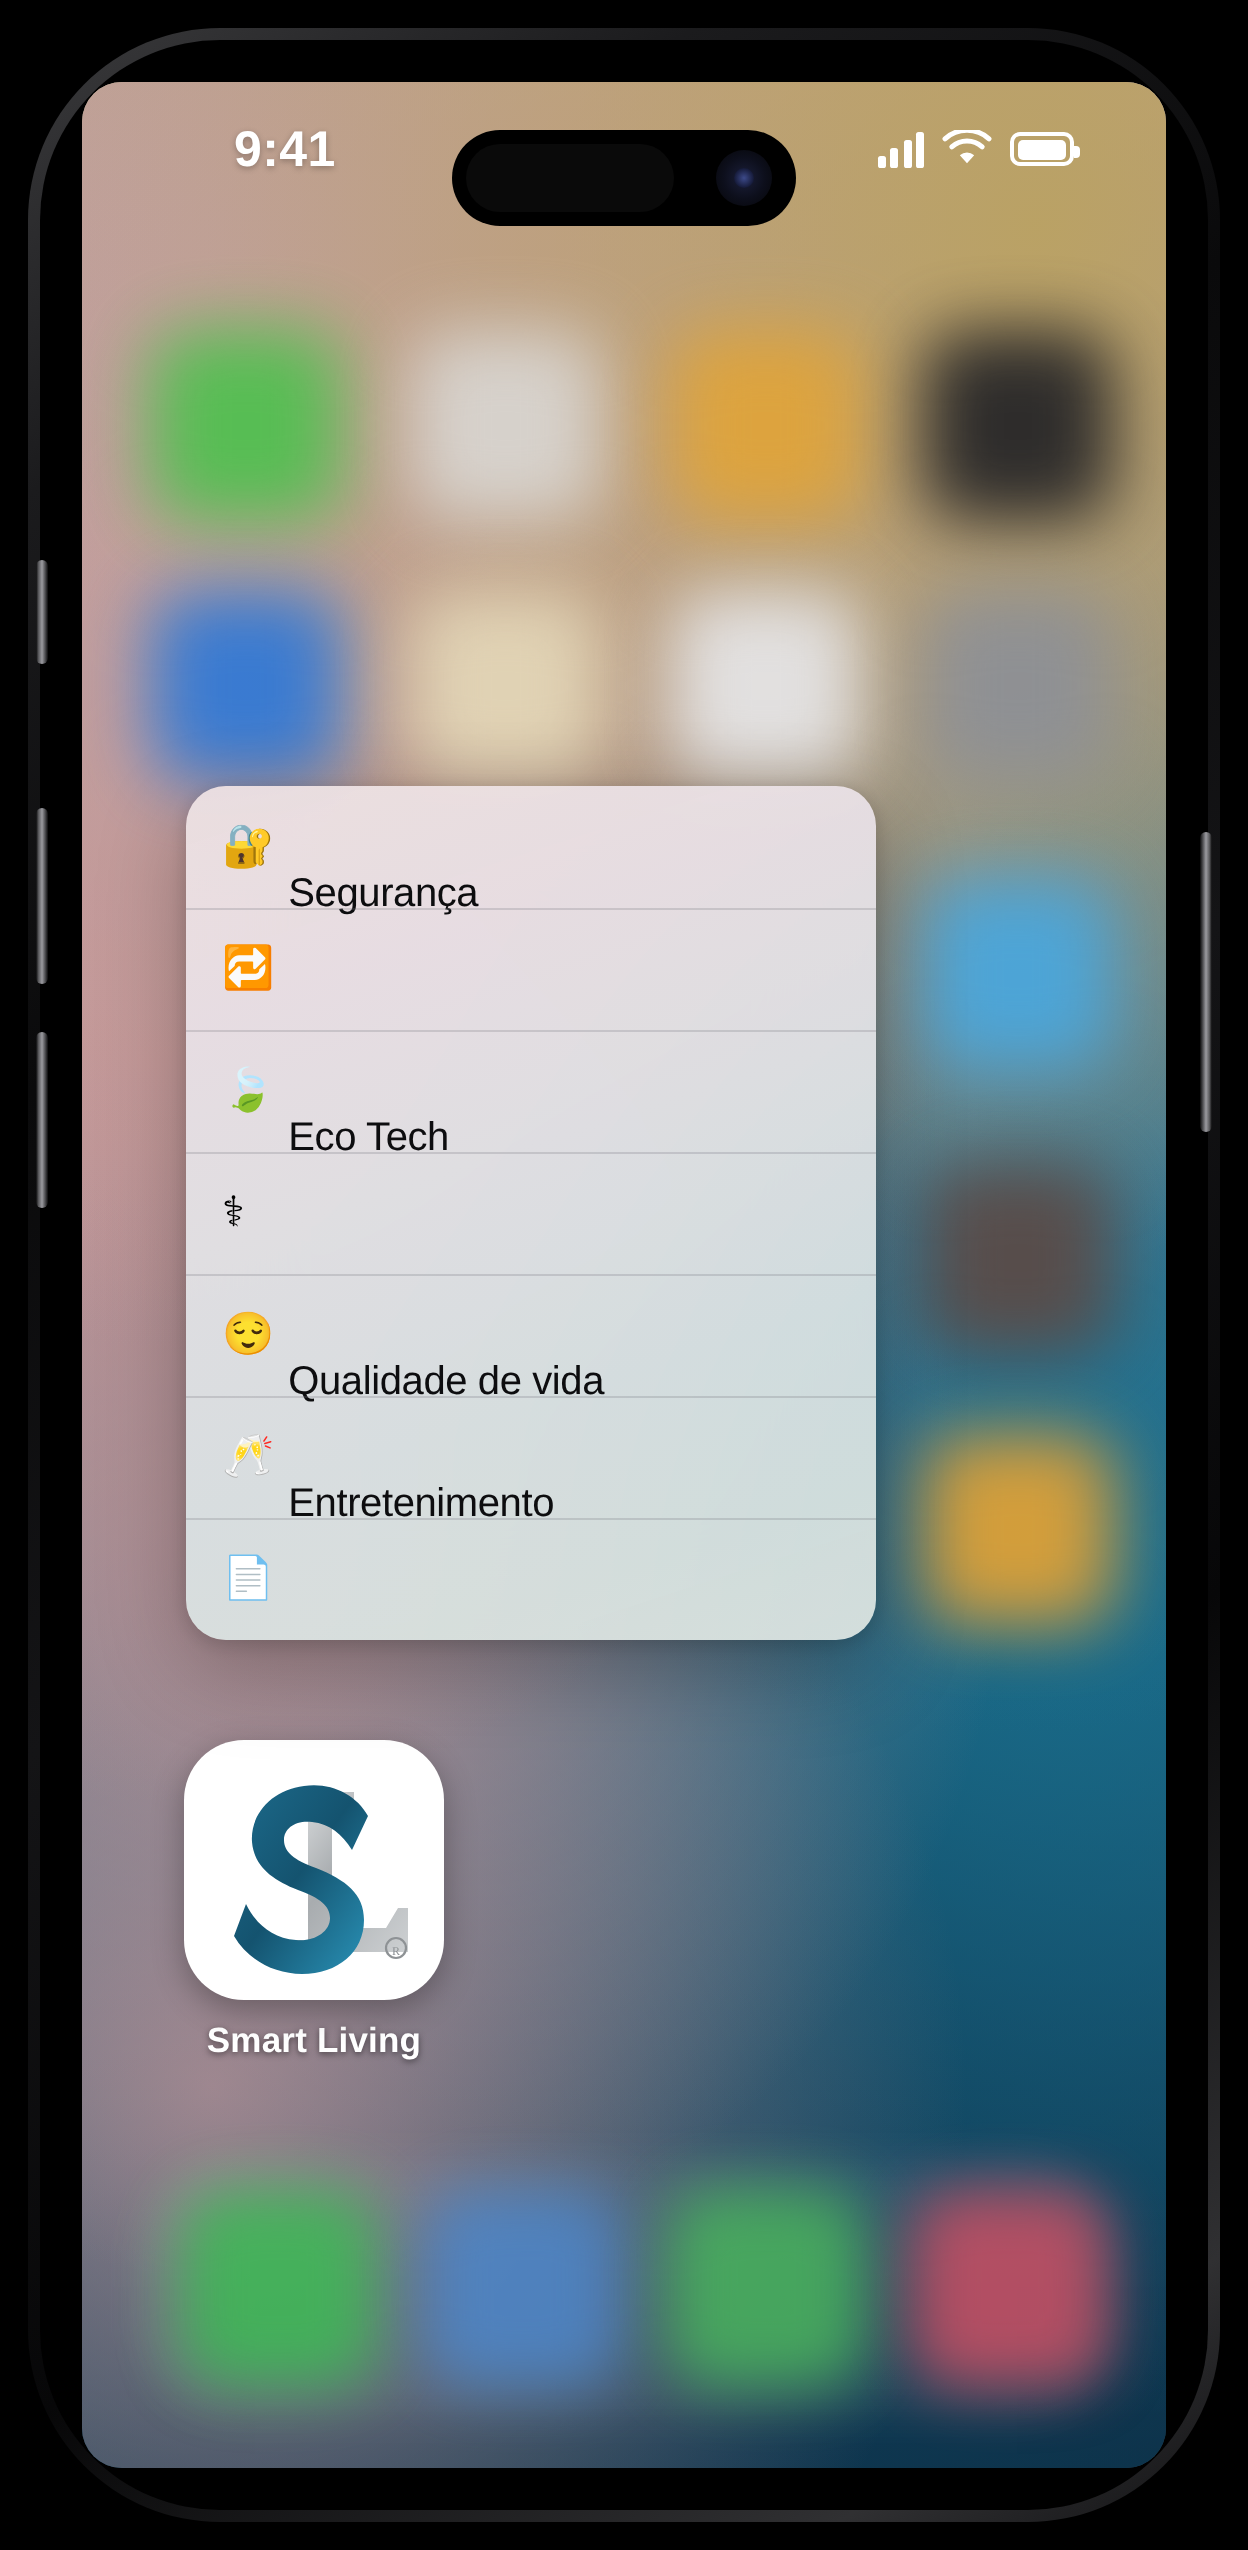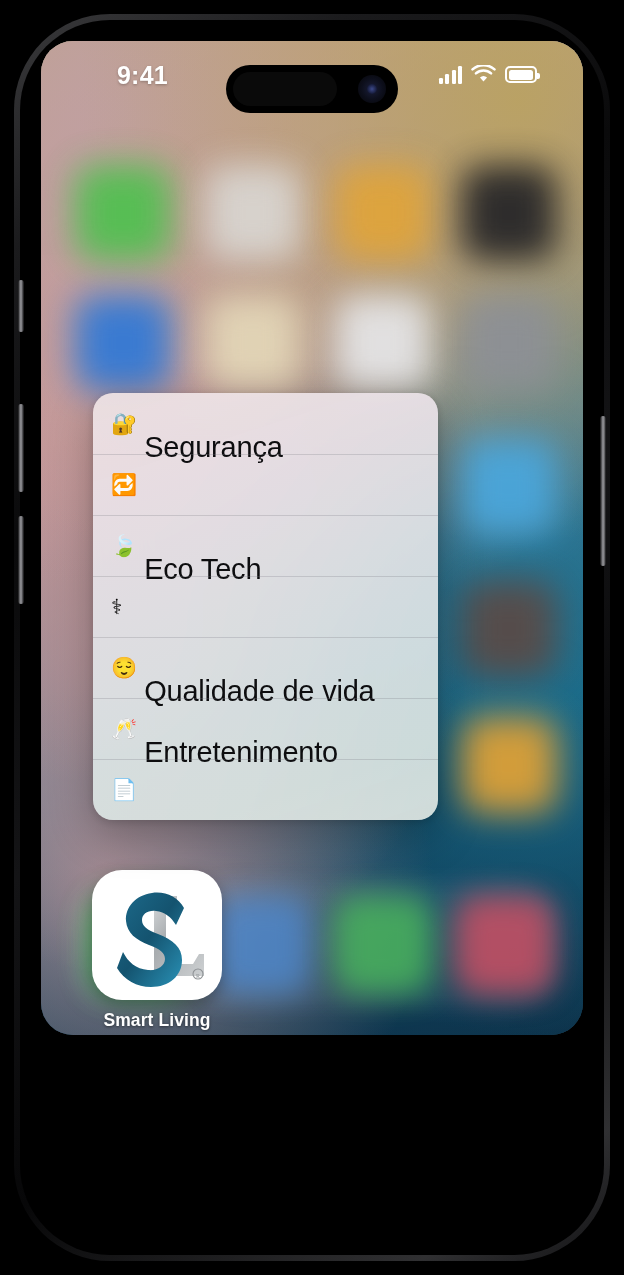--- a/index.html
+++ b/index.html
@@ -42,22 +42,22 @@
     background: linear-gradient(90deg,#0b0b0c 0%,#4a4a4d 22%,#9b9ba0 50%,#5d5d60 78%,#0b0b0c 100%); }
   #btn-action   { top: 266px;  height: 52px; }
   #btn-vol-up   { top: 390px;  height: 88px; }
   #btn-vol-down { top: 502px;  height: 88px; }
   #btn-power    { top: 402px;  height: 150px; }
 
   
   #screen {
     position: absolute;
     left: 27px; top: 27px;
-    width: 542px; height: 994px;
-    border-radius: 32px;
+    width: 542px; height: 1193px;
+    border-radius: 20px;
     overflow: hidden;
     background: #2a4a5a;
   }
 
   
   #wallpaper {
     position: absolute; inset: 0;
     background:
       radial-gradient(circle at 88% 6%,   rgba(186,162,98,.95) 0%,  rgba(186,162,98,0) 42%),
       radial-gradient(circle at 14% 7%,   rgba(192,160,162,.95) 0%, rgba(192,160,162,0) 46%),
@@ -189,21 +189,21 @@
     height: 1px;
     background: rgba(120,120,128,.26);
   }
   .menu-emoji {
     font-size: 21px;
     line-height: 1;
     margin-right: 7px;
     flex: none;
   }
   .menu-label {
-    font-size: 29px;
+    font-size: 20px;
     color: #0d0d0f;
     letter-spacing: -.2px;
     white-space: nowrap;
     margin-top: 47px;
   }
 
   
   #app-shortcut {
     position: absolute;
     left: 51px; top: 829px;

